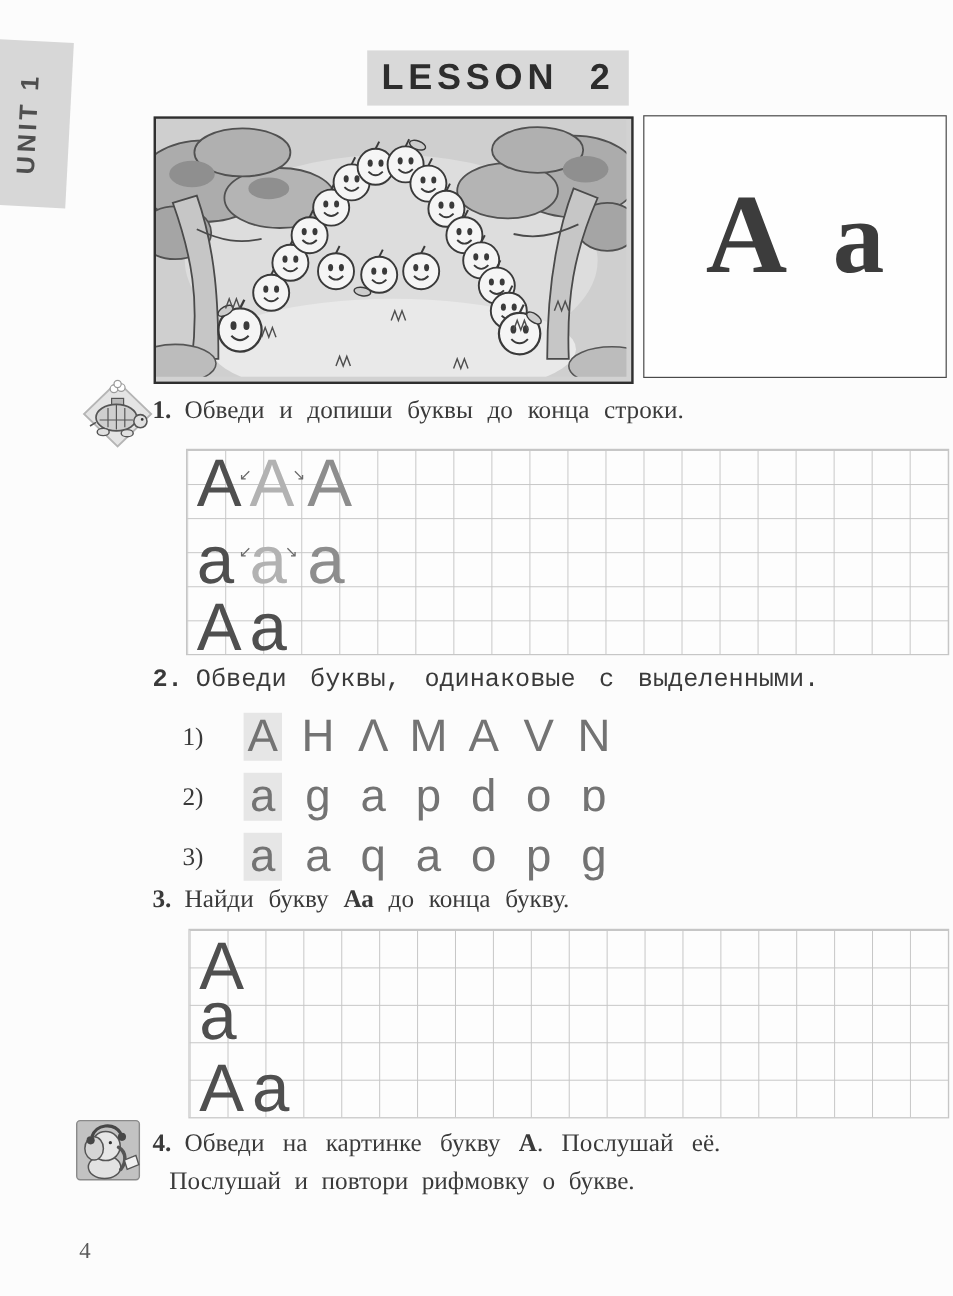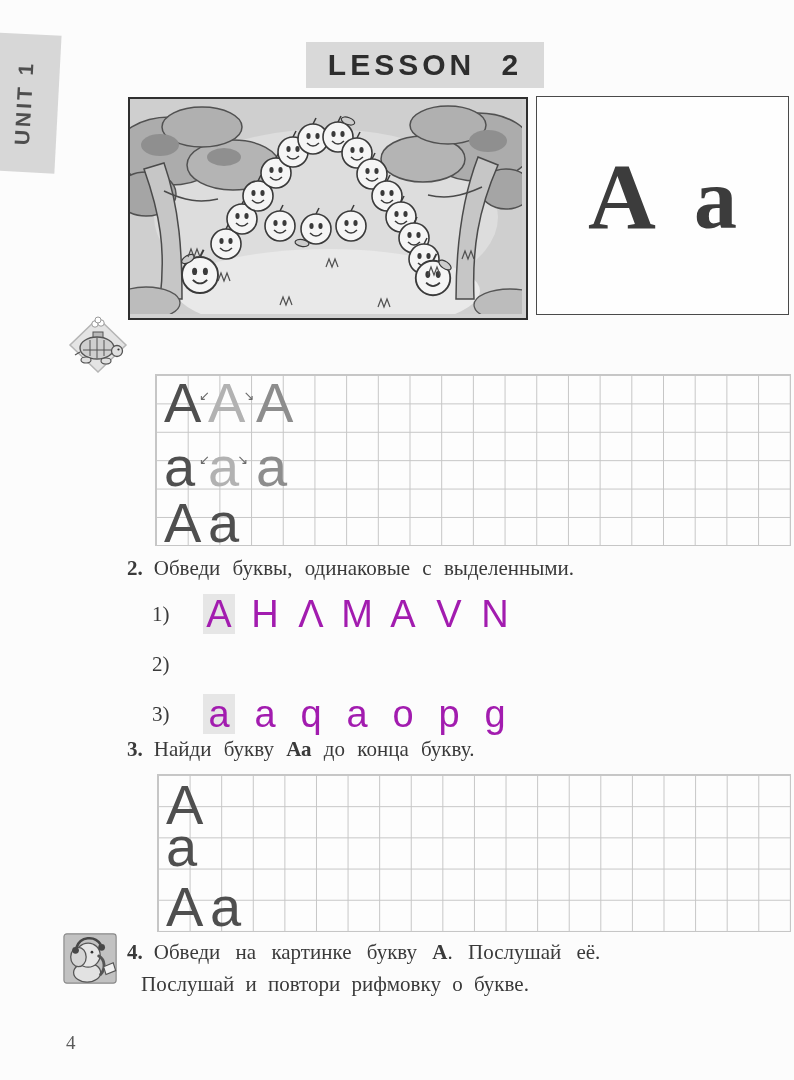--- a/index.html
+++ b/index.html
@@ -6,21 +6,21 @@
   .page{position:relative;width:794px;height:1080px;background:#fcfcfc;overflow:hidden;
         font-family:"Liberation Serif", serif;color:#3a3a3a;}
 
   
   .unit-tab{position:absolute;left:-10px;top:34px;width:68px;height:138px;background:#d7d7d7;
             transform:rotate(3deg);display:flex;align-items:center;justify-content:center;}
   .unit-tab span{transform:rotate(-90deg);white-space:nowrap;font-family:"Liberation Sans",sans-serif;
             font-weight:bold;font-size:21px;letter-spacing:3px;color:#4e4e4e;}
 
   
-  .lesson-box{position:absolute;left:306px;top:42px;width:238px;height:46px;background:#d9d9d9;
+  .lesson-box{position:absolute;left:306px;top:42px;width:218px;height:46px;background:#d9d9d9;
             display:flex;align-items:center;justify-content:center;}
   .lesson-box span{font-family:"Liberation Sans",sans-serif;font-weight:bold;font-size:30px;
             letter-spacing:4px;word-spacing:14px;color:#2d2d2d;}
 
   
   .picture{position:absolute;left:128px;top:97px;width:396px;height:219px;border:2px solid #2f2f2f;
            background:#d2d2d2;}
   .letter-card{position:absolute;left:536px;top:96px;width:253px;height:219px;border:1px solid #4a4a4a;
            background:#fefefe;display:flex;align-items:baseline;justify-content:center;gap:38px;padding-top:52px;box-sizing:border-box;}
   .letter-card .big{font-size:94px;font-weight:bold;line-height:1;color:#3c3c3c;}
@@ -39,21 +39,21 @@
   .gl{position:absolute;font-family:"Liberation Sans","DejaVu Sans",sans-serif;font-size:56px;
       line-height:1;color:#4f4f4f;}
   .gl.gray{color:#8d8d8d;}
   .gl.traced{color:#b2b2b2;}
   .gl.traced::before{content:"↙";position:absolute;left:-9px;top:14px;font-size:13px;color:#6a6a6a;}
   .gl.traced::after{content:"↘";position:absolute;right:-9px;top:14px;font-size:13px;color:#6a6a6a;}
 
   
   .row-label{position:absolute;font-size:21px;color:#3a3a3a;}
   .letter-row{position:absolute;font-family:"Liberation Sans","DejaVu Sans",sans-serif;
-      font-size:38px;color:#a21caf;line-height:40px;white-space:nowrap;}
+      font-size:38px;color:#737373;line-height:40px;white-space:nowrap;}
   .letter-row b{font-weight:400;display:inline-block;width:32px;margin-right:14px;text-align:center;}
   .letter-row b.hl{background:#e6e6e6;}
 
   
   .ex4-line2{position:absolute;font-size:21px;color:#3a3a3a;word-spacing:6px;white-space:nowrap;}
 
   .page-num{position:absolute;left:66px;top:1032px;font-size:19px;color:#5a5a5a;}
 
   .icon{position:absolute;}
 </style>
@@ -154,42 +154,48 @@
     <rect x="25" y="16" width="10" height="7" fill="#b9b9b9" stroke="#555" stroke-width="1"></rect>
     <ellipse cx="29" cy="32" rx="17" ry="11" fill="#cfcfcf" stroke="#555" stroke-width="1.4"></ellipse>
     <path d="M15 34 H43 M22 24 V40 M29 21.5 V42 M36 24 V40" stroke="#555" stroke-width="1" fill="none"></path>
     <circle cx="49" cy="35" r="5.5" fill="#e0e0e0" stroke="#555" stroke-width="1.3"></circle>
     <circle cx="50.5" cy="33.5" r="1.1" fill="#333"></circle>
     <ellipse cx="18" cy="44" rx="5" ry="3" fill="#e0e0e0" stroke="#555" stroke-width="1.2"></ellipse>
     <ellipse cx="38" cy="45" rx="5" ry="3" fill="#e0e0e0" stroke="#555" stroke-width="1.2"></ellipse>
     <path d="M12 36 l-5 3" stroke="#555" stroke-width="1.3"></path>
   </svg>
 
+  <div class="ex-head" style="left:127px;top:329px;">
+    <span class="ex-num">1.</span><span>Обведи и допиши буквы до конца строки.</span>
+  </div>
 
   <div class="writing-grid" style="left:155px;top:374px;width:634px;height:170px;">
     <span class="gl" style="left:8px;top:0;">A</span>
     <span class="gl traced" style="left:52px;top:0;">A</span>
     <span class="gl gray" style="left:100px;top:0;">A</span>
     <span class="gl" style="left:8px;top:64px;">a</span>
     <span class="gl traced" style="left:52px;top:64px;">a</span>
     <span class="gl gray" style="left:100px;top:64px;">a</span>
     <span class="gl" style="left:8px;top:120px;">A</span>
     <span class="gl" style="left:52px;top:120px;">a</span>
   </div>
 
-  <div class="ex-head" style="left:127px;top:556px;">
+  <div class="ex-head" style="left:127px;top:556px;font-family:Liberation Mono, monospace;">
     <span class="ex-num">2.</span><span>Обведи буквы, одинаковые с выделенными.</span>
   </div>
 
   <span class="row-label" style="left:152px;top:602px;">1)</span>
   <div class="letter-row" style="left:203px;top:594px;">
     <b class="hl">A</b><b>H</b><b>Λ</b><b>M</b><b>A</b><b>V</b><b>N</b>
   </div>
 
   <span class="row-label" style="left:152px;top:652px;">2)</span>
+  <div class="letter-row" style="left:203px;top:644px;">
+    <b class="hl">a</b><b>g</b><b>a</b><b>p</b><b>d</b><b>o</b><b>ɒ</b>
+  </div>
 
   <span class="row-label" style="left:152px;top:702px;">3)</span>
   <div class="letter-row" style="left:203px;top:694px;">
     <b class="hl">a</b><b>a</b><b>q</b><b>a</b><b>o</b><b>p</b><b>g</b>
   </div>
 
   <div class="ex-head" style="left:127px;top:737px;">
     <span class="ex-num">3.</span><span>Найди букву</span>
     <span class="bold">Аа</span>
     <span>до конца букву.</span>

